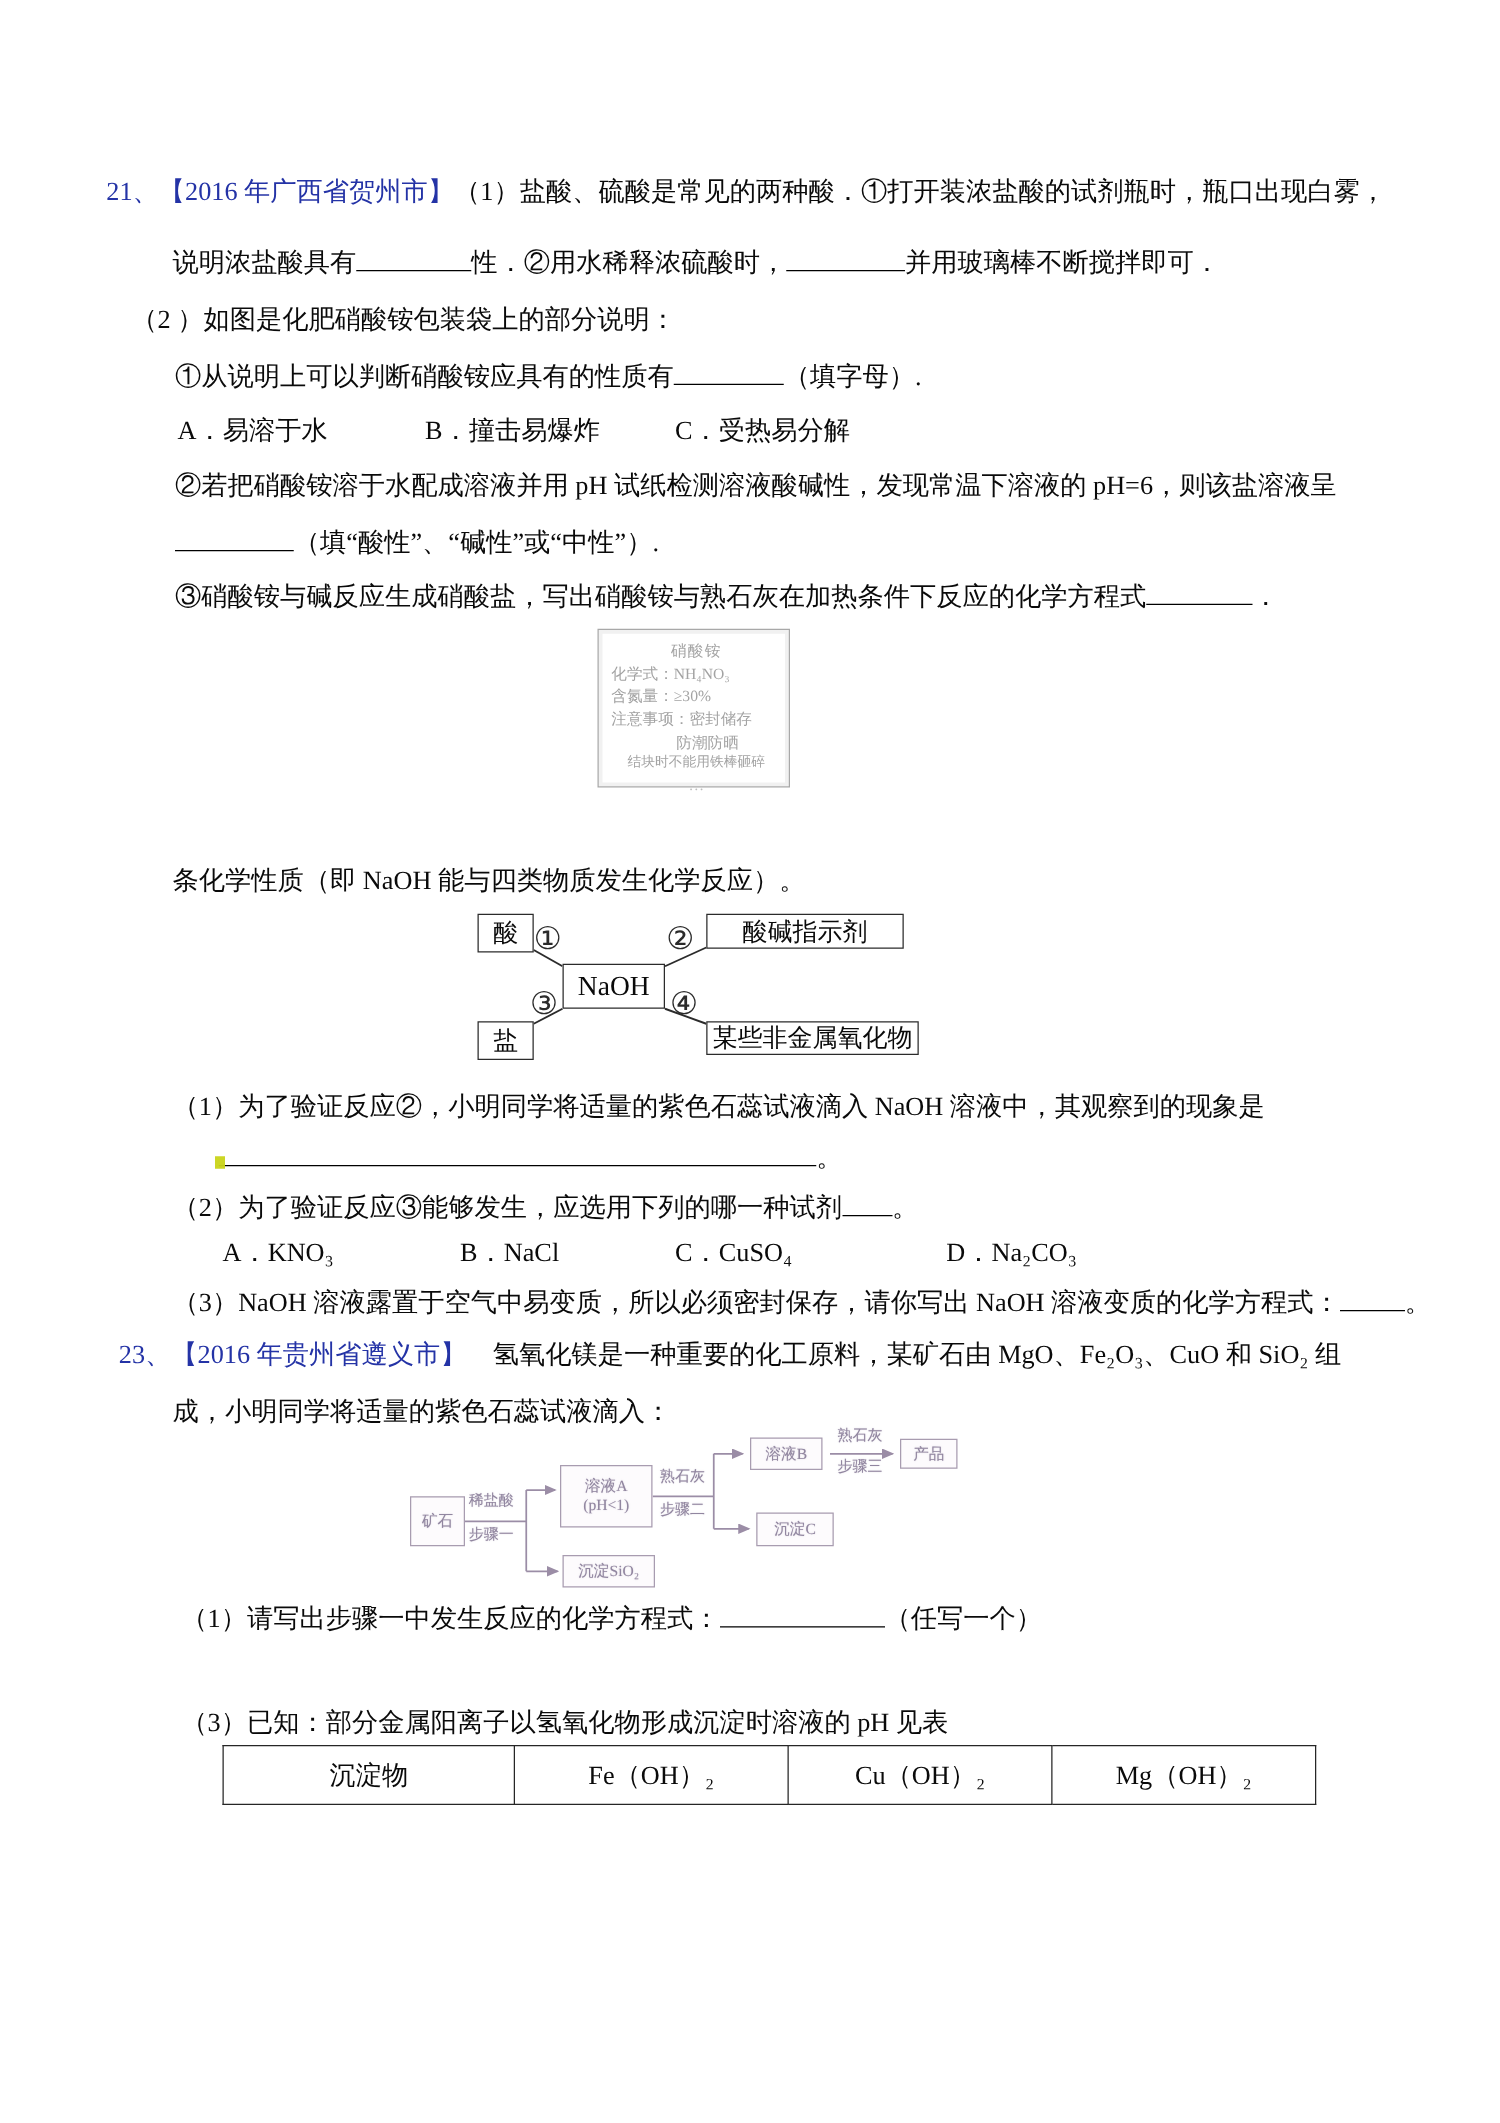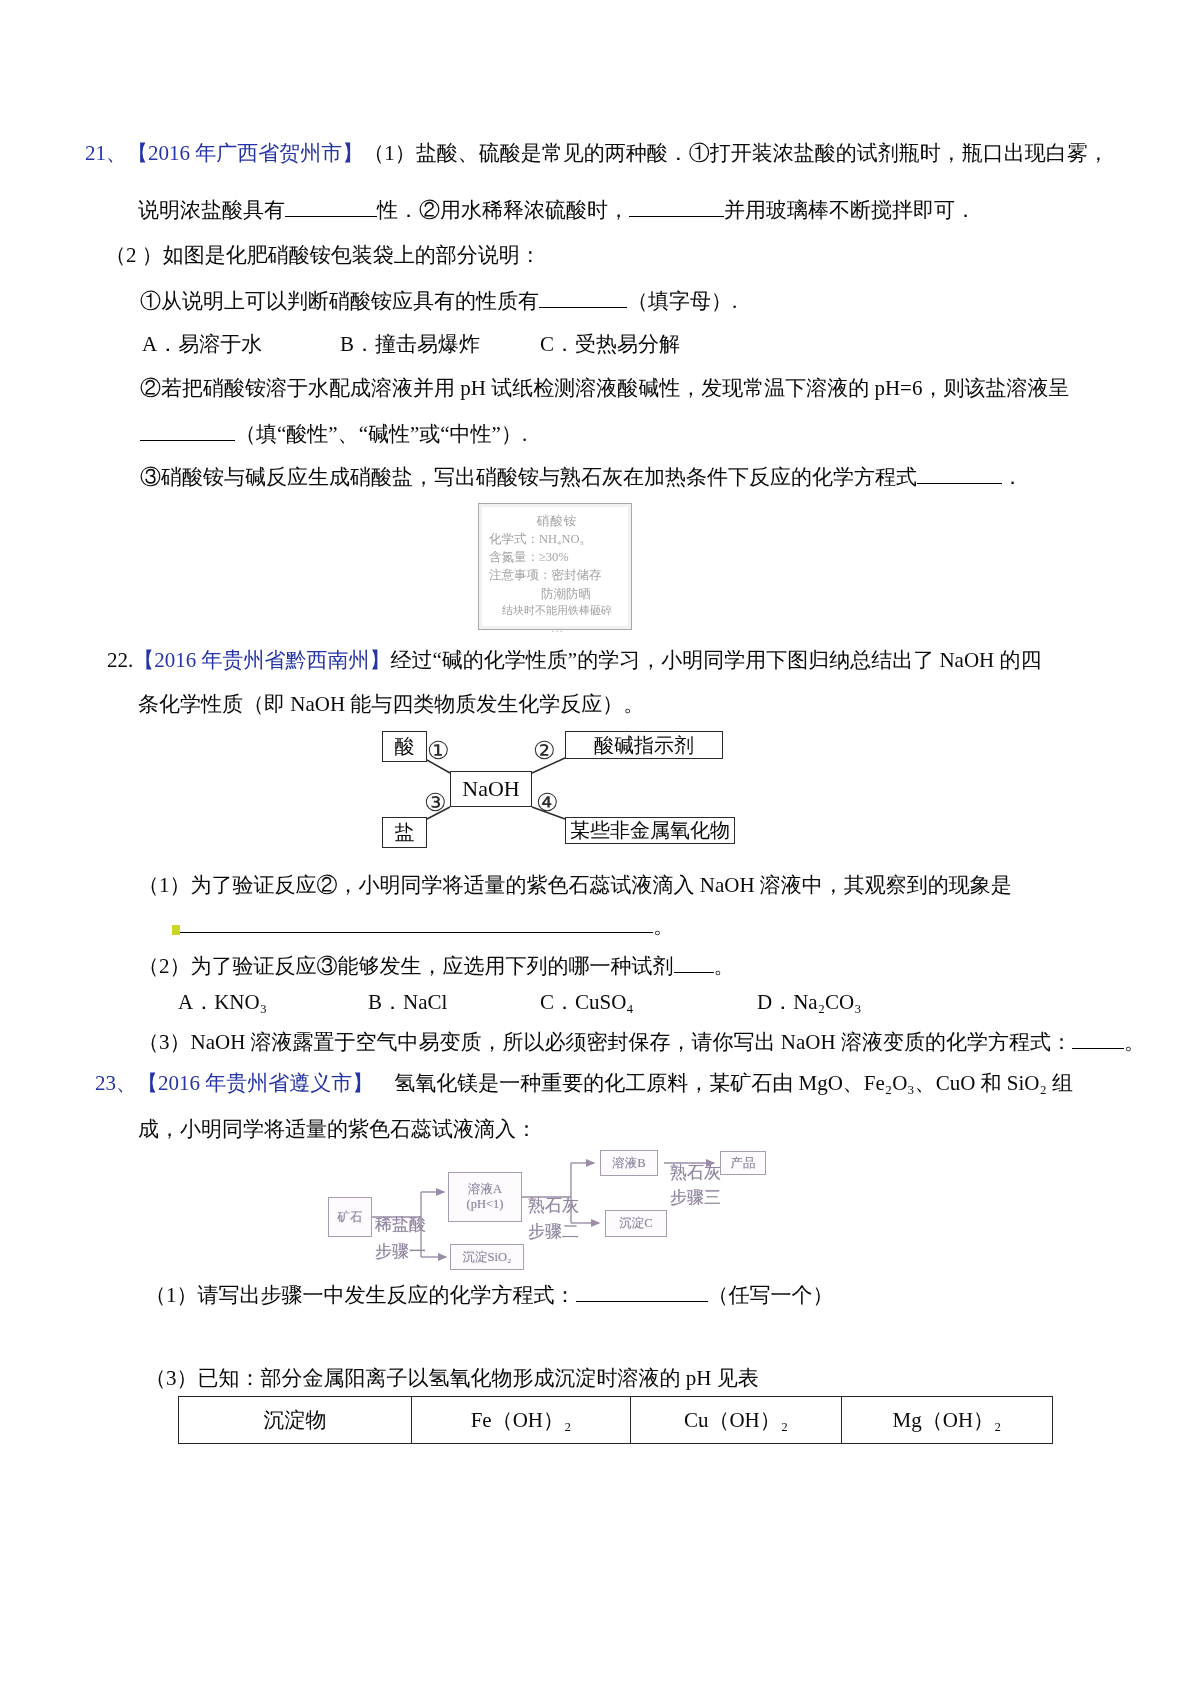--- a/index.html
+++ b/index.html
@@ -63,22 +63,22 @@
     position:absolute;
     border:1.3px solid #a89cb0;
     background:#fdfbfd;
     color:#9186a0;
     display:flex;align-items:center;justify-content:center;
     font-size:12.5px;line-height:1.2;
     box-sizing:border-box;
     text-shadow:0 0 1px rgba(155,141,166,.55);
   }
   .flabel{
-    position:absolute;color:#9186a0;font-size:17px;line-height:1.2;
-    white-space:nowrap;text-shadow:0 0 1px rgba(155,141,166,.55);margin-top:22px;
+    position:absolute;color:#9186a0;font-size:12px;line-height:1.2;
+    white-space:nowrap;text-shadow:0 0 1px rgba(155,141,166,.55);
   }
   
   .ph-table-wrap{position:absolute;}
   table.ph-table{border-collapse:collapse;table-layout:fixed;}
   table.ph-table td{
     border:1.6px solid #262626;
     height:46px;text-align:center;vertical-align:middle;
     font-size:21px;padding:0 4px;
   }
 </style>
@@ -124,23 +124,20 @@
   <div class="package" style="left:478px;top:503px;width:154px;height:127px">
     <div class="pkg-title">硝酸铵</div>
     <div>化学式：NH₄NO₃</div>
     <div>含氮量：≥30%</div>
     <div>注意事项：密封储存</div>
     <div class="pkg-indent">防潮防晒</div>
     <div class="pkg-small">结块时不能用铁棒砸碎</div>
     <div class="pkg-dots">…</div>
   </div>
 
-  <div class="line" style="left:107px;top:647px">
-    <span>22.</span><span class="blue">【2016 年贵州省黔西南州】</span><span>经过“碱的化学性质”的学习，小明同学用下图归纳总结出了 NaOH 的四</span>
-  </div>
 
   <div class="line" style="left:138px;top:691px">
     <span>条化学性质（即 NaOH 能与四类物质发生化学反应）。</span>
   </div>
 
   <div class="naoh-diagram" style="left:380px;top:727px;width:360px;height:125px">
     <svg width="360" height="125">
       <line x1="47" y1="33" x2="70" y2="46"></line>
       <line x1="152" y1="46" x2="185" y2="31"></line>
       <line x1="70" y1="80" x2="47" y2="92"></line>

